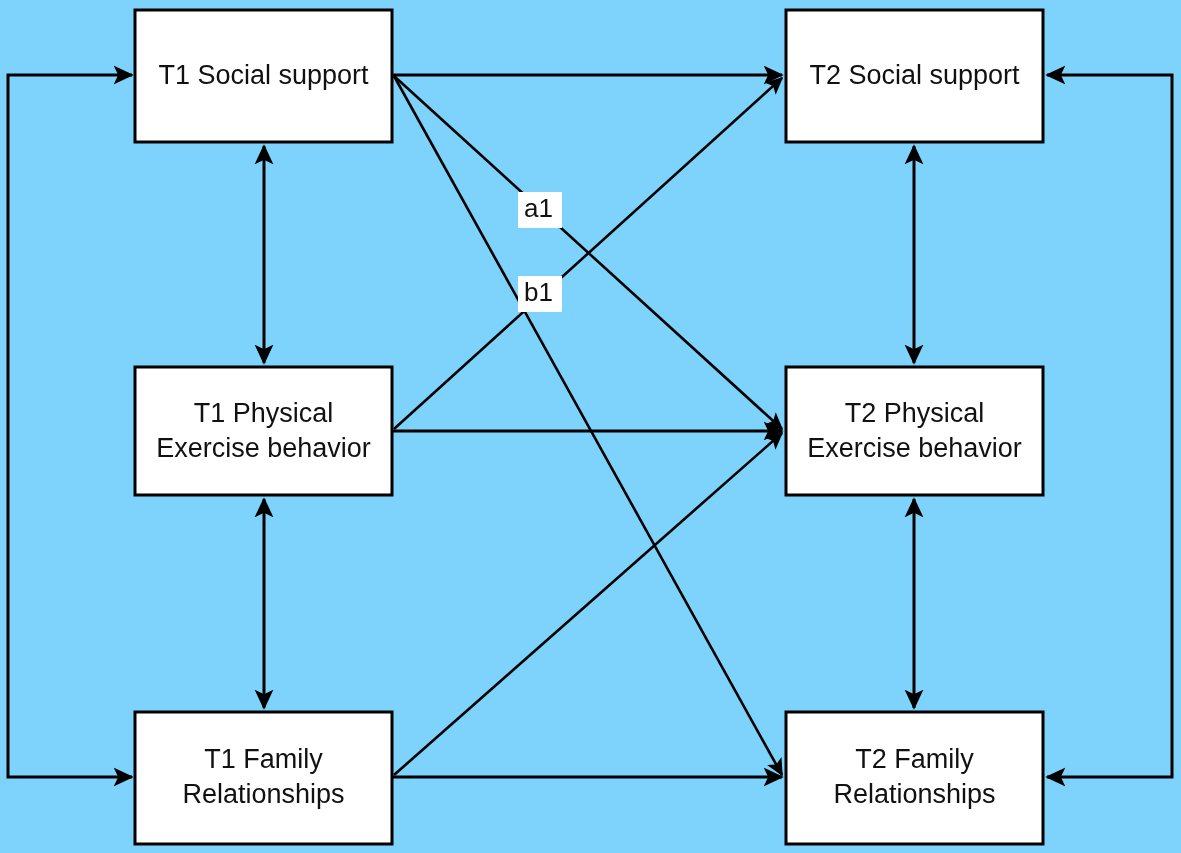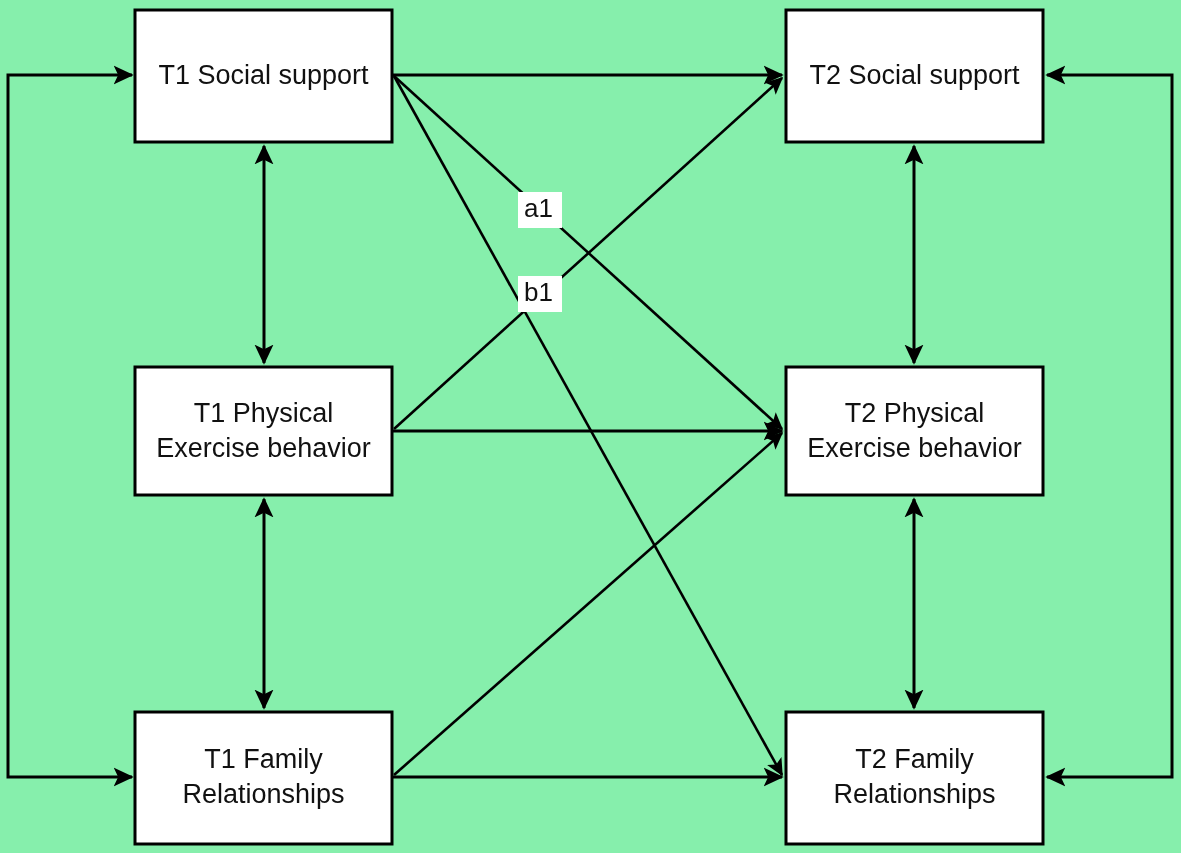--- a/index.html
+++ b/index.html
@@ -4,21 +4,21 @@
 <style>
   html, body {
     margin: 0;
     padding: 0;
     background: #ffffff;
   }
   #canvas {
     position: relative;
     width: 1181px;
     height: 853px;
-    background: #86efac;
+    background: #7dd3fc;
     overflow: hidden;
     font-family: "Liberation Sans", sans-serif;
   }
   #diagram-svg {
     position: absolute;
     top: 0;
     left: 0;
     width: 1181px;
     height: 853px;
   }

